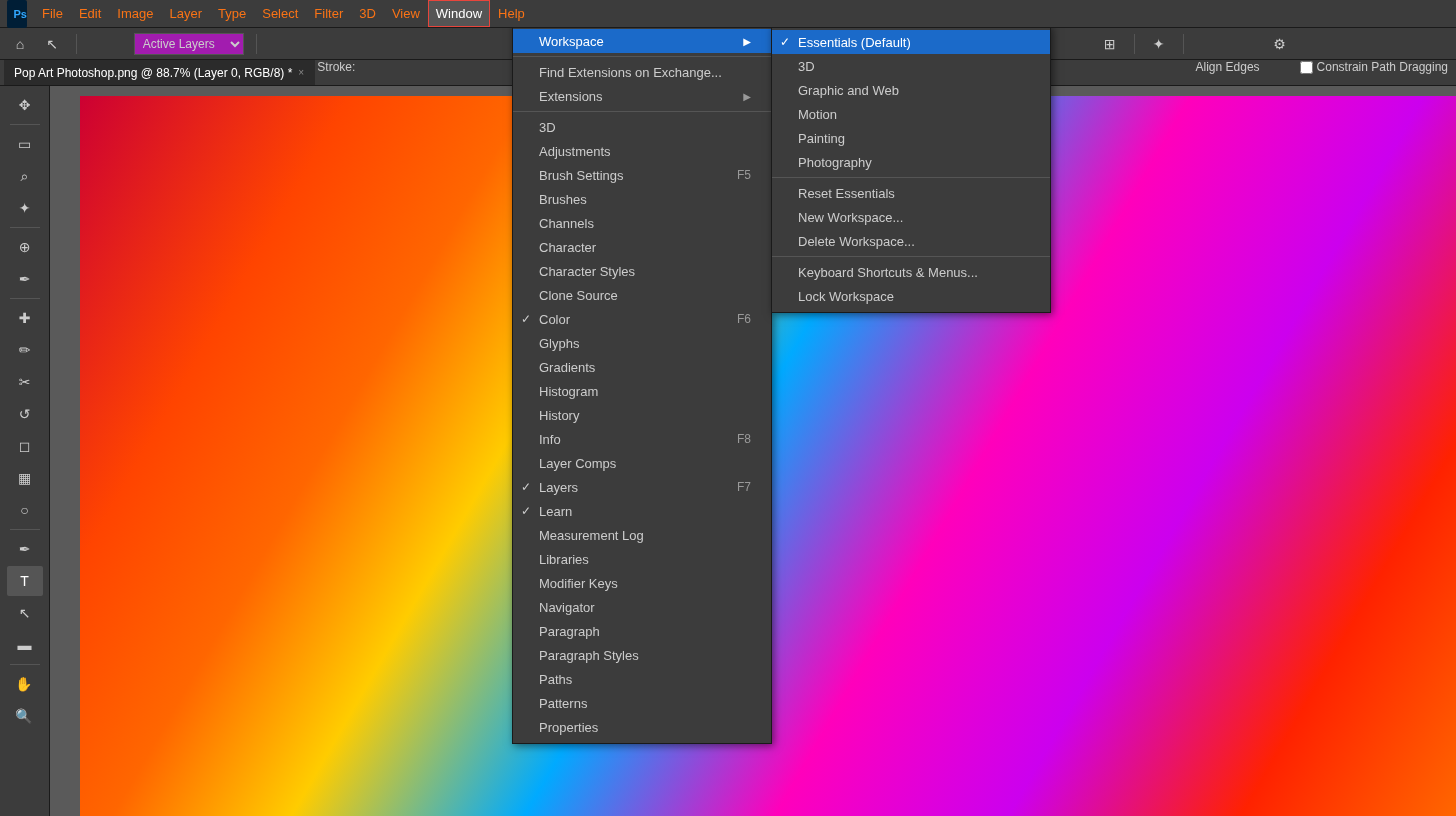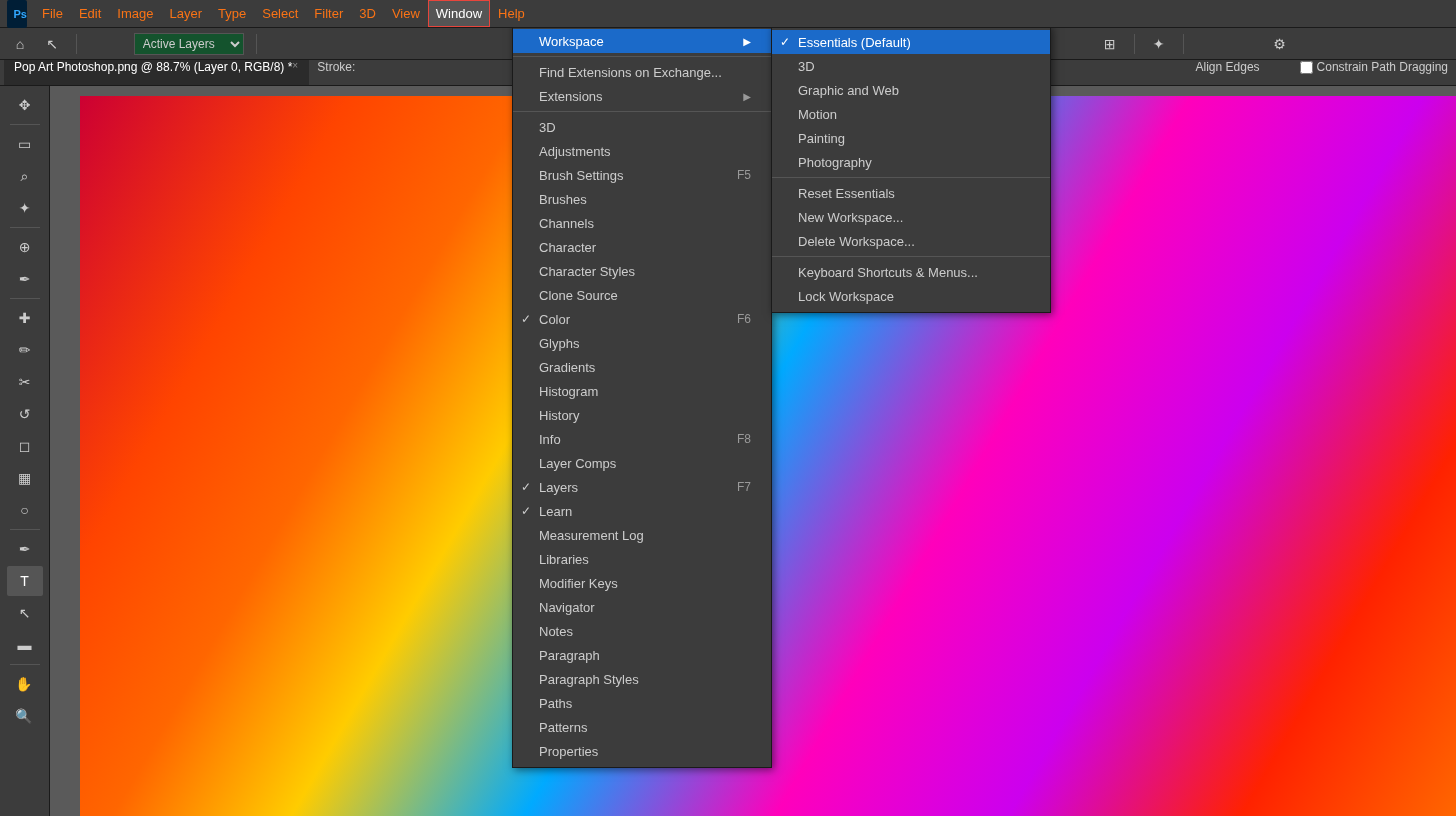--- a/index.html
+++ b/index.html
@@ -72,21 +72,21 @@
     }
     .options-bar-item {
       color: #ccc;
       font-size: 12px;
       display: flex;
       align-items: center;
       gap: 4px;
       margin-top: 47px;
     }
     .select-box {
-      background: #14532d;
+      background: #a21caf;
       border: 1px solid #555;
       color: #ccc;
       font-size: 12px;
       padding: 1px 4px;
       height: 22px;
       min-width: 110px;
     }
     .color-swatch {
       width: 18px;
       height: 14px;
@@ -112,24 +112,26 @@
       align-items: center;
       height: 26px;
       background: #3c3c3c;
       border-bottom: 1px solid #1a1a1a;
       padding: 0 4px;
     }
     .tab {
       height: 100%;
       padding: 0 10px;
       display: flex;
+      align-items: center;
       background: #4a4a4a;
       border-right: 1px solid #2b2b2b;
       color: #ccc;
       font-size: 12px;
+      gap: 6px;
       cursor: pointer;
     }
     .tab.active { background: #2b2b2b; color: #fff; }
     .tab-close { color: #888; font-size: 10px; cursor: pointer; }
 
     
     .main-layout {
       display: flex;
       height: calc(816px - 28px - 32px - 26px);
       position: relative;
@@ -499,23 +501,20 @@
     <div class="dropdown-item">
       <span>Libraries</span>
     </div>
     <div class="dropdown-item">
       <span>Modifier Keys</span>
     </div>
     <div class="dropdown-item">
       <span>Navigator</span>
     </div>
     <div class="dropdown-item">
-      <span>Notes</span>
-    </div>
-    <div class="dropdown-item">
       <span>Paragraph</span>
     </div>
     <div class="dropdown-item">
       <span>Paragraph Styles</span>
     </div>
     <div class="dropdown-item">
       <span>Paths</span>
     </div>
     <div class="dropdown-item">
       <span>Patterns</span>

